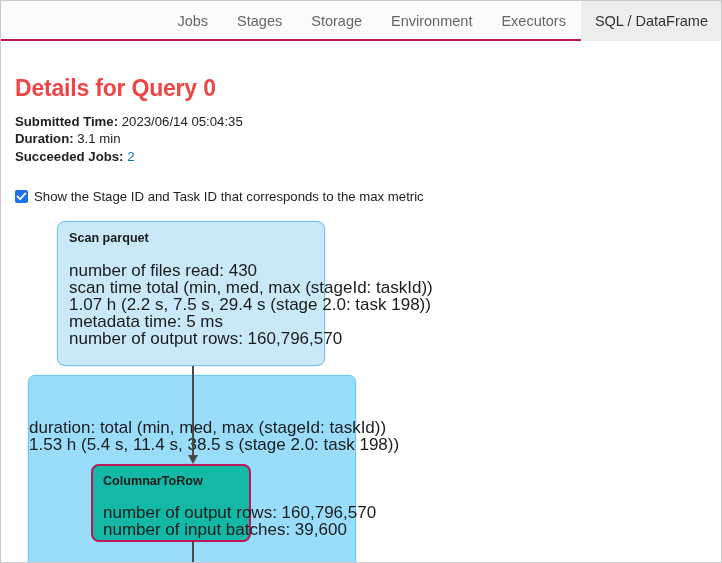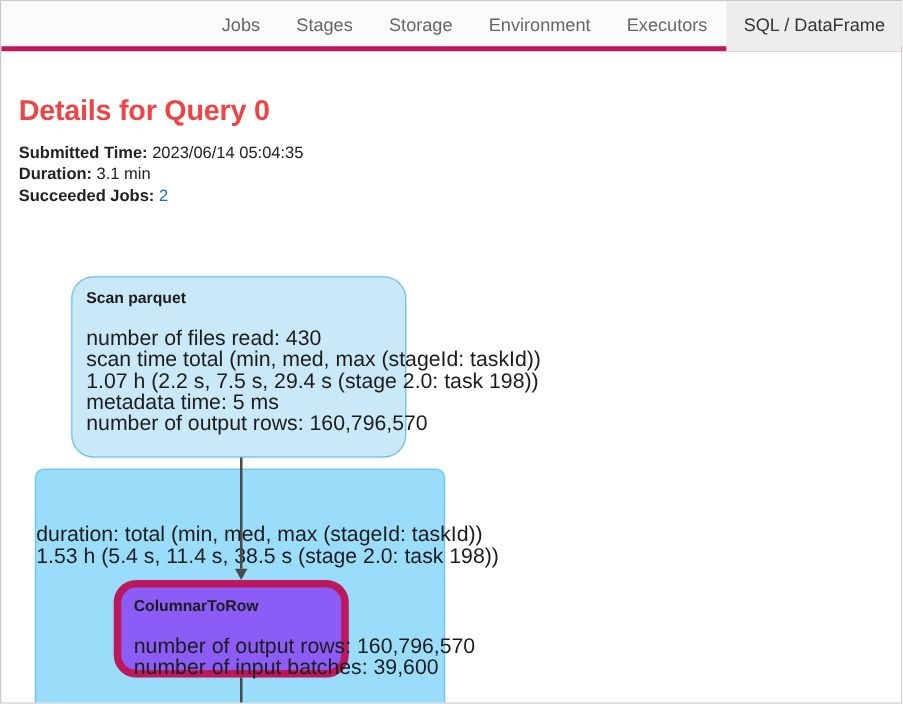--- a/index.html
+++ b/index.html
@@ -18,21 +18,21 @@
     border: 1px solid #c9c9c9;
     overflow: hidden;
   }
 
   
   .tabbar {
     position: absolute;
     left: 0; top: 0;
     width: 722px; height: 40px;
     background: #fbfbfb;
-    border-bottom: 4px solid #be185d;
+    border-bottom: 2px solid #be185d;
     display: flex;
     justify-content: flex-end;
     align-items: stretch;
   }
   .tabbar .spacer { flex: 1 1 auto; }
   .tab {
     display: flex;
     align-items: center;
     padding: 0 14px;
     font-size: 14.5px;
@@ -91,21 +91,21 @@
 
   
   .graph {
     position: absolute;
     left: 0; top: 205px;
     width: 722px; height: 358px;
     overflow: hidden;
   }
   .node {
     position: absolute;
-    border-radius: 18px;
+    border-radius: 8px;
     border: 1px solid #79c3e8;
     background: #c9e8f8;
     box-shadow: 0 0 0 0.5px rgba(120,190,225,.35);
   }
   .node .title {
     font-size: 12.6px;
     font-weight: bold;
     color: #1c1c1c;
     white-space: nowrap;
   }
@@ -140,24 +140,24 @@
   #node-wsc .metrics {
     position: absolute;
     left: 0; right: 0; top: 44px;
     text-align: center;
     line-height: 16.5px;
   }
 
   
   #node-ctr {
     left: 90px; top: 258px;
-    width: 188px; height: 78px;
+    width: 160px; height: 78px;
     padding: 8px 10px;
-    background: #8b5cf6;
-    border: 6px solid #be185d;
+    background: #14b8a6;
+    border: 2px solid #be185d;
   }
   #node-ctr .metrics { margin-top: 16px; }
 
   .edge { position: absolute; }
   .edge .shaft {
     position: absolute;
     width: 2px;
     background: #4a4a4a;
     left: 0; top: 0;
   }
@@ -195,20 +195,28 @@
     <div>
       <b>Duration:</b>
       <span>3.1 min</span>
     </div>
     <div>
       <b>Succeeded Jobs:</b>
       <span class="link">2</span>
     </div>
   </div>
 
+  <div class="cbrow">
+    <span class="cbox">
+      <svg width="11" height="11" viewBox="0 0 11 11">
+        <path d="M1.6 5.6 L4.2 8.2 L9.2 2.6" stroke="#ffffff" stroke-width="1.8" fill="none" stroke-linecap="square" stroke-linejoin="miter"></path>
+      </svg>
+    </span>
+    <span>Show the Stage ID and Task ID that corresponds to the max metric</span>
+  </div>
 
   <div class="graph">
 
     <div class="node" id="node-wsc">
       <div class="metrics">
         <div>duration: total (min, med, max (stageId: taskId))</div>
         <div>1.53 h (5.4 s, 11.4 s, 38.5 s (stage 2.0: task 198))</div>
       </div>
     </div>
 

